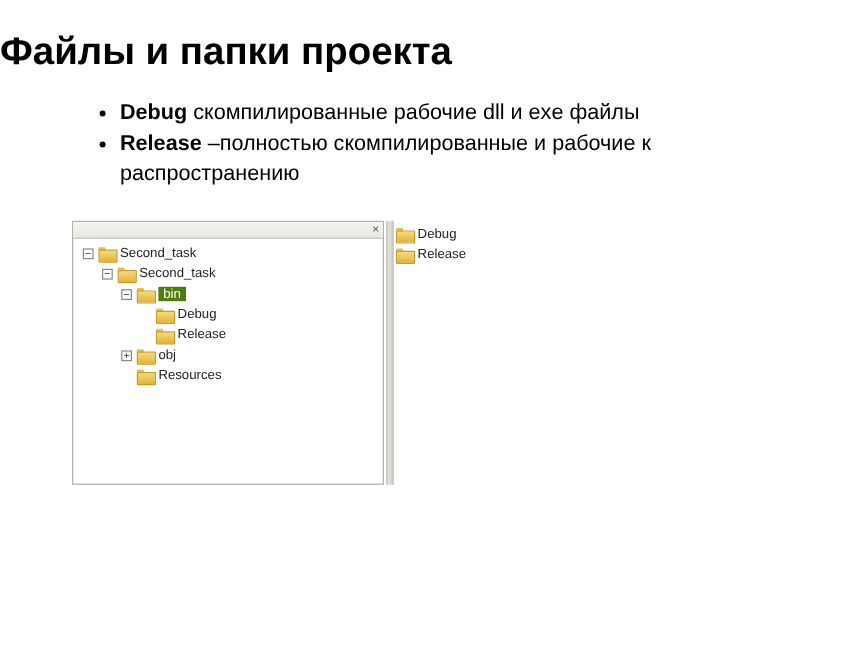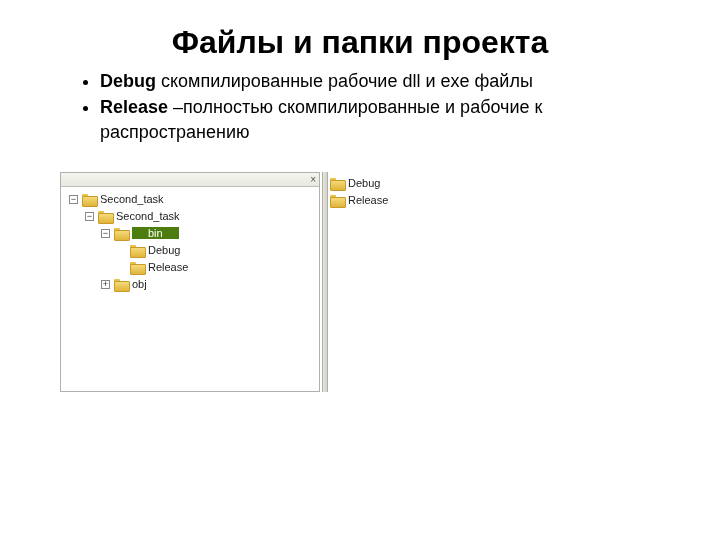--- a/index.html
+++ b/index.html
@@ -6,23 +6,23 @@
   body {
     margin: 0;
     width: 720px;
     height: 540px;
     background: #fff;
     font-family: Arial, Helvetica, sans-serif;
     color: #000;
     position: relative;
   }
   .title {
-    text-align: center;
+    text-align: left;
     font-size: 32px;
-    margin: 24px 0 8px 0;
+    margin: 24px 0 20px 0;
   }
   .bullets {
     margin: 0 40px 28px 60px;
     font-size: 18px;
     line-height: 1.35;
   }
   .bullets li { margin-bottom: 2px; }
   .bold { font-weight: bold; }
 
   .panel-area {
@@ -109,21 +109,21 @@
     top: 2px; left: 0;
     width: 14px; height: 9px;
     background: linear-gradient(#f5da7a, #e0b43a);
     border-radius: 1px;
     border: 1px solid #c99a2a;
   }
   .label { }
   .selected {
     background: #4d7c0f;
     color: #fff;
-    padding: 0 16px;
+    padding: 0 4px;
   }
 
   .divider-v {
     position: absolute;
     left: 262px;
     top: 0;
     width: 6px;
     height: 220px;
     background: linear-gradient(to right, #e6e6de, #d2d2c8);
     border-left: 1px solid #b0b0a8;
@@ -203,20 +203,26 @@
       </div>
 
 
       <div class="node">
         <span class="indent" style="width:38px"></span>
         <span class="toggle">+</span>
         <span class="folder-icon"></span>
         <span class="label">obj</span>
       </div>
 
+      <div class="node">
+        <span class="indent" style="width:38px"></span>
+        <span class="toggle-empty"></span>
+        <span class="folder-icon"></span>
+        <span class="label">Resources</span>
+      </div>
 
     </div>
   </div>
 
   <div class="divider-v"></div>
 
   <div class="right-list">
     <div class="right-item">
       <span class="folder-icon"></span>
       <span>Debug</span>

